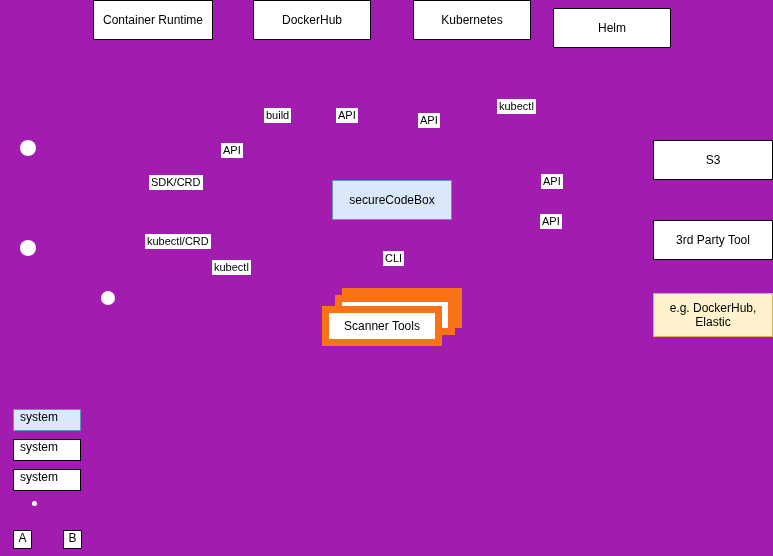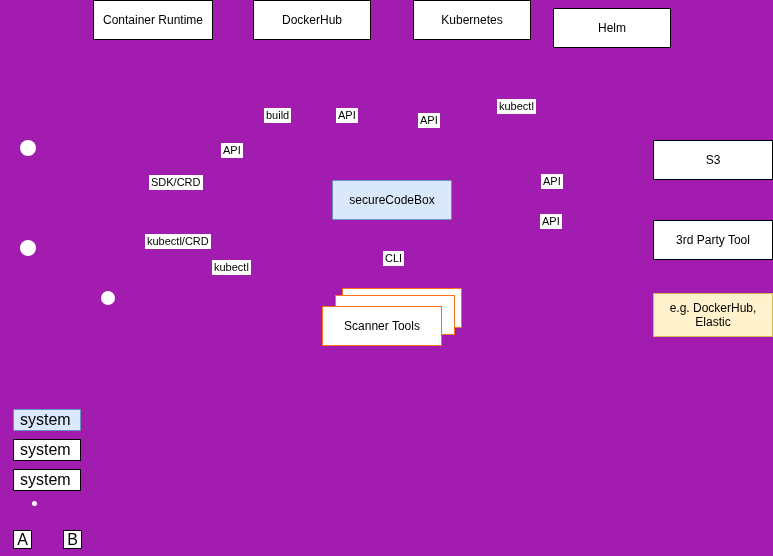--- a/index.html
+++ b/index.html
@@ -50,38 +50,37 @@
   .dot {
     position: absolute;
     background: #ffffff;
     border-radius: 50%;
   }
   .legend-box {
     position: absolute;
     background: #ffffff;
     border: 1px solid #000000;
     color: #000000;
-    font-size: 16px;
+    font-size: 12px;
     line-height: 14px;
     display: flex;
-    align-items: center;
     padding-left: 6px;
     box-sizing: border-box;
   }
   .legend-box.blue {
     background: #dae8fc;
     border-color: #6c8ebf;
   }
   .stack {
     position: absolute;
   }
   .stack .sheet {
     position: absolute;
     background: #ffffff;
-    border: 1px solid #f97316;
+    border: 7px solid #f97316;
     box-sizing: border-box;
   }
   .stack .front {
     display: flex;
     align-items: center;
     justify-content: center;
     font-size: 12px;
     color: #000000;
   }
   .tiny-dot {

